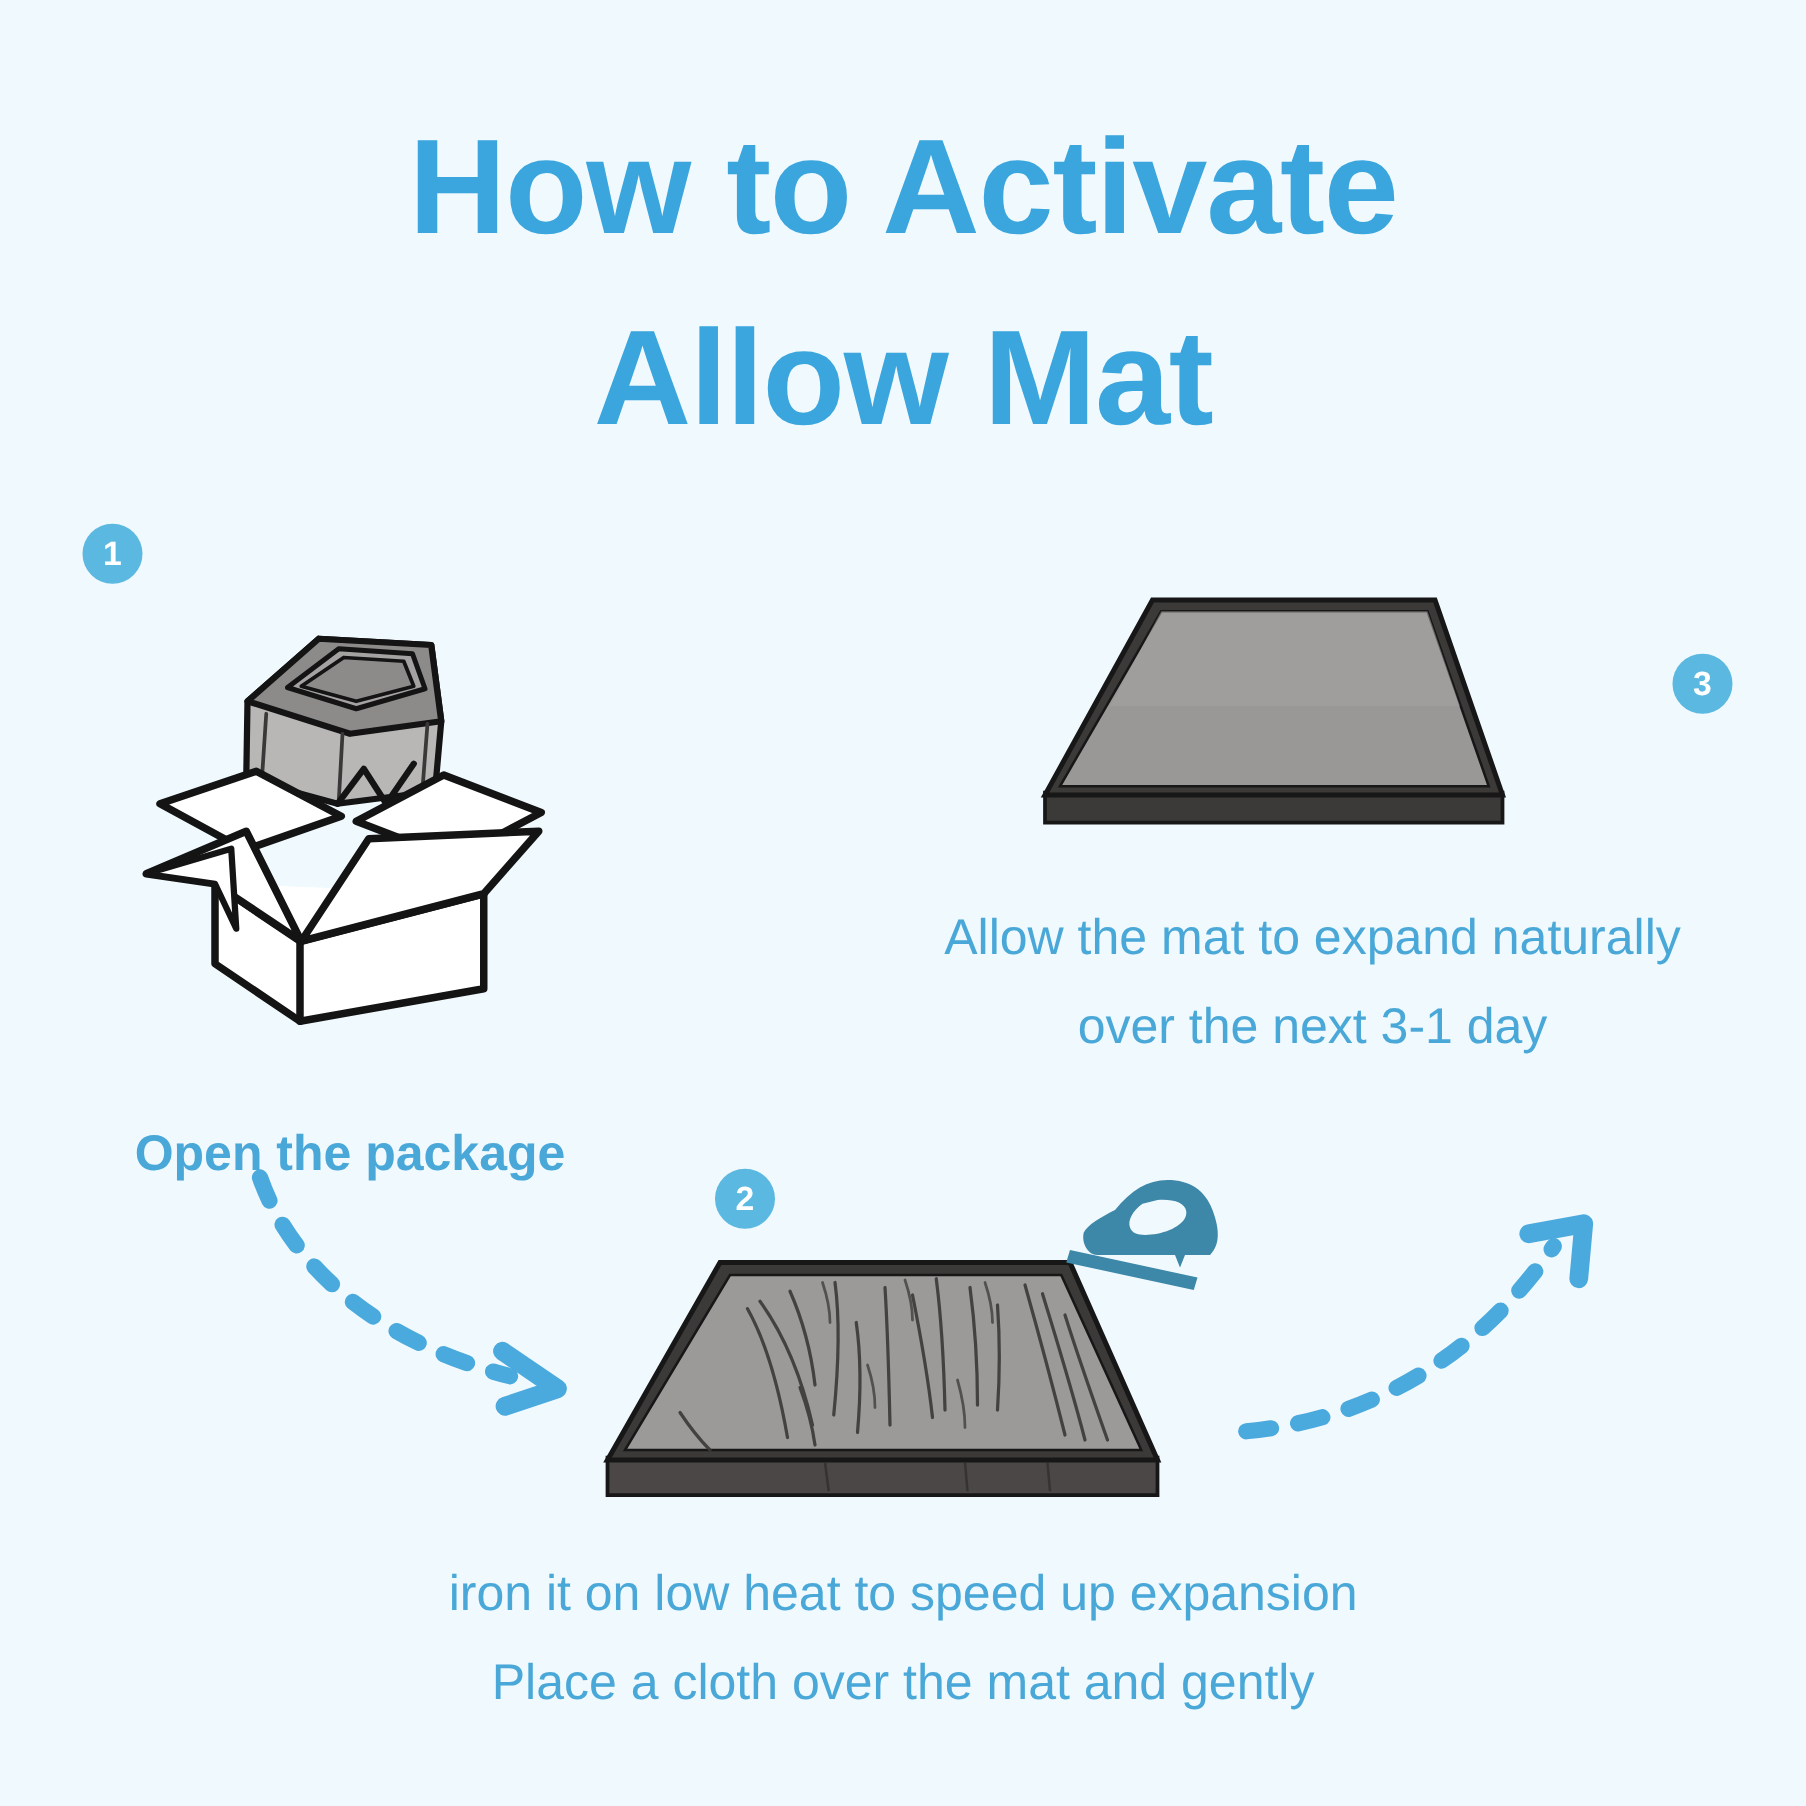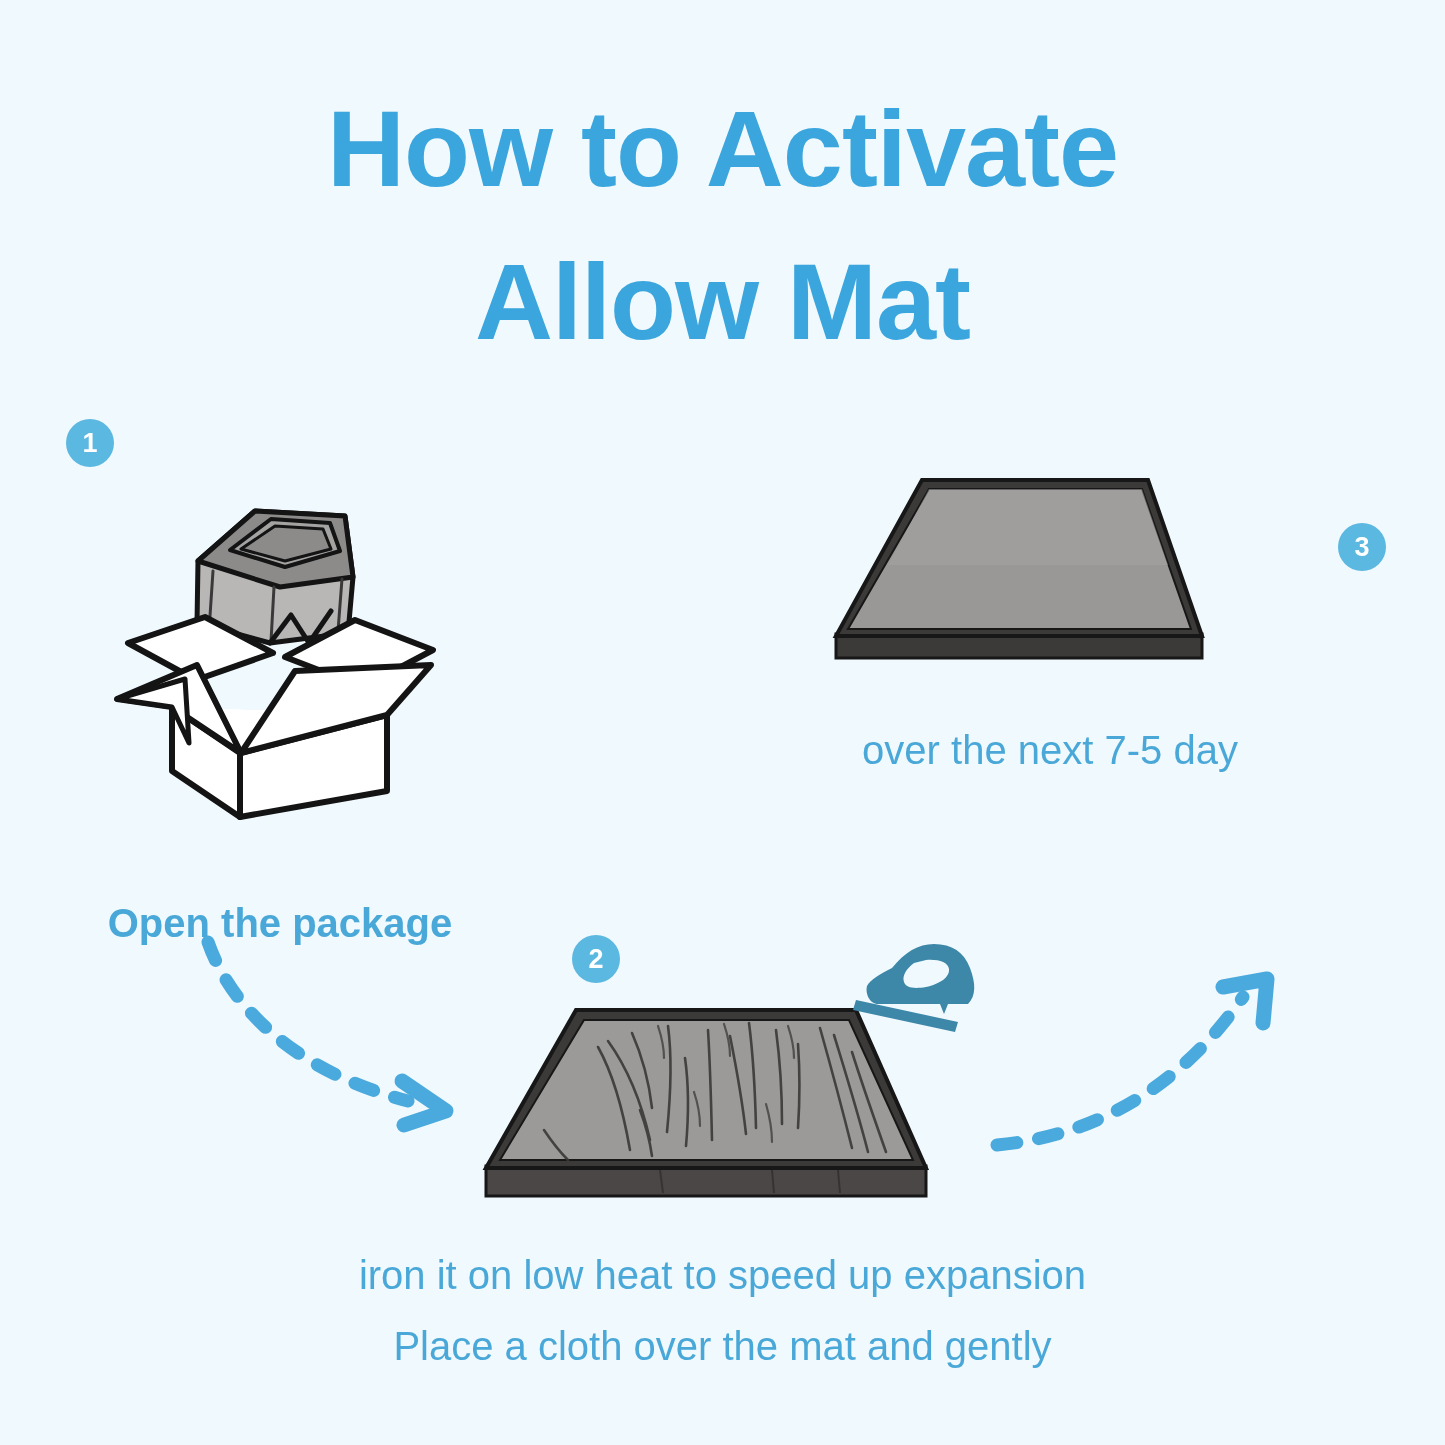--- a/index.html
+++ b/index.html
@@ -154,21 +154,22 @@
 
       <path d="M99 19 L312 19 L361 159 L18 159 Z" fill="#9a9897" stroke="#171717" stroke-width="2"></path>
 
       <path d="M99 19 L312 19 L338 95 L58 95 Z" fill="#a5a3a2" stroke="none" opacity="0.55"></path>
     </svg>
   </div>
 
   <div class="badge" id="badge3">3</div>
 
   <div class="caption" id="cap3">
-    <span class="line">over the next 7-5 day</span>
+    <span class="line">Allow the mat to expand naturally</span>
+    <span class="line">over the next 3-1 day</span>
   </div>
 
   <div class="badge" id="badge2">2</div>
 
   <div class="art" id="art-mat2">
     <svg width="480" height="215" viewBox="0 0 480 215">
 
       <path d="M6 166 L6 196 L446 196 L446 166 Z" fill="#4a4746" stroke="#171717" stroke-width="3"></path>
 
       <path d="M96 10 L376 10 L446 168 L6 168 Z" fill="#3c3a39" stroke="#171717" stroke-width="4"></path>

